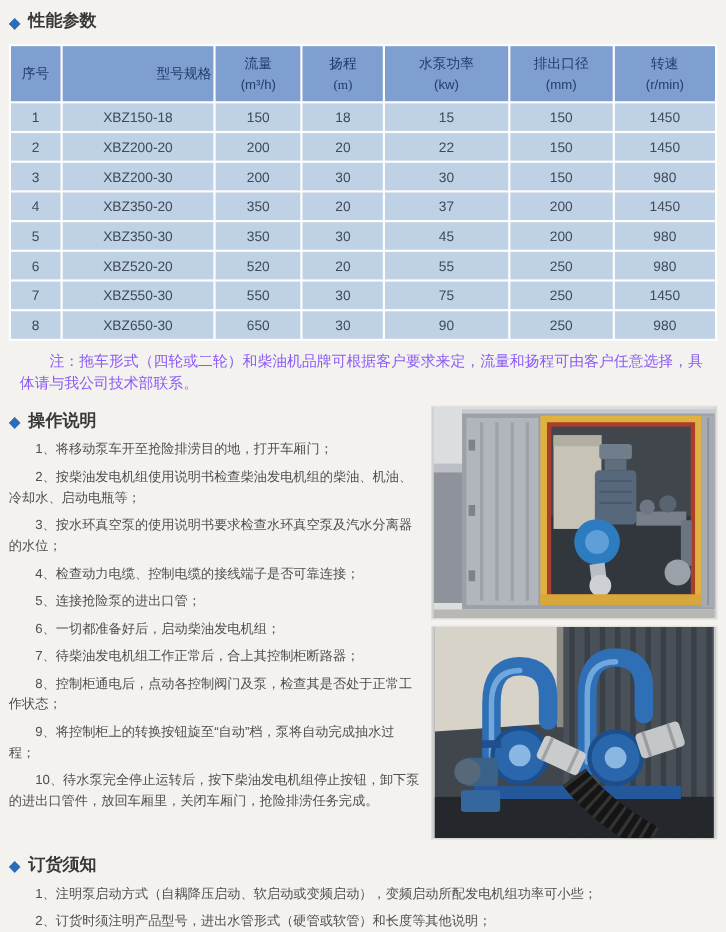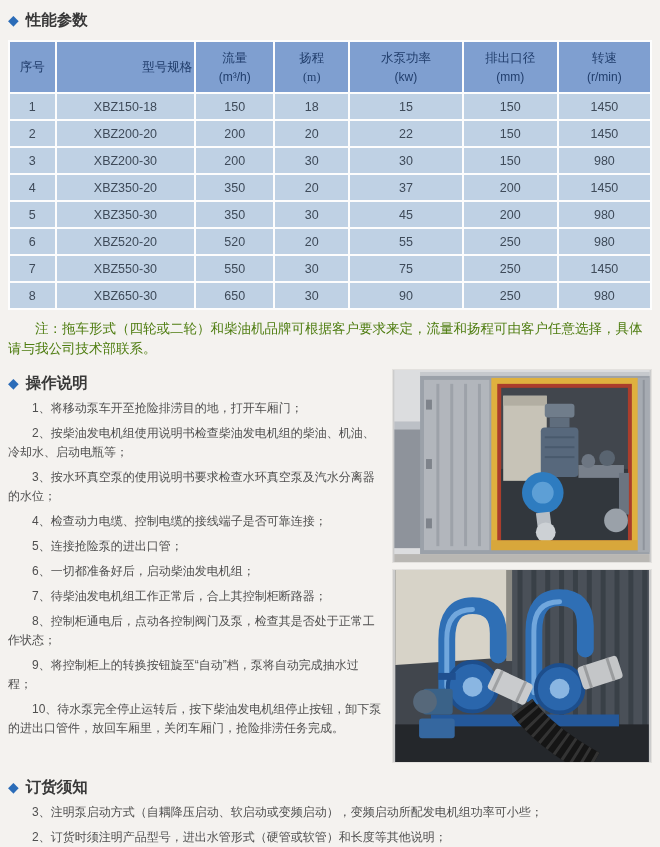--- a/index.html
+++ b/index.html
@@ -39,22 +39,22 @@
   }
   .perf-table th:nth-child(1){width:44px;}
   .perf-table th:nth-child(2){width:136px;text-align:right;}
   .perf-table th:nth-child(3){width:76px;}
   .perf-table th:nth-child(4){width:72px;font-family:Liberation Serif, serif;}
   .perf-table th:nth-child(5){width:110px;}
   .perf-table th:nth-child(6){width:92px;margin-left:19px;}
   .perf-table th:nth-child(7){width:90px;}
 
   p.note {
-    margin:9px 0 10px 0; font-size:13.5px; line-height:20px;
-    color:#4d7c0f; text-indent:2em;
+    margin:9px 0 10px 10px; font-size:13.5px; line-height:20px;
+    color:#8b5cf6; text-indent:2em;
   }
 
   
   .photo-stack { float:right; width:260px; margin:0 0 8px 10px; }
   .photo-stack figure {
     margin:0 0 6px 0; padding:0; width:260px; height:194px;
     border:1px solid #e3e1de; background:#ccc; overflow:hidden;
   }
   .photo-stack svg { display:block; width:100%; height:100%; }
 
@@ -290,17 +290,17 @@
       <p>9、将控制柜上的转换按钮旋至“自动”档，泵将自动完成抽水过程；</p>
       <p>10、待水泵完全停止运转后，按下柴油发电机组停止按钮，卸下泵的进出口管件，放回车厢里，关闭车厢门，抢险排涝任务完成。</p>
     </div>
 
   <h2 class="sec-title order-title">
     <span class="diamond">◆</span>
     <span>订货须知</span>
   </h2>
 
   <div class="order-items" id="ordering-items">
-      <p>3、注明泵启动方式（自耦降压启动、软启动或变频启动），变频启动所配发电机组功率可小些；</p>
+      <p>1、注明泵启动方式（自耦降压启动、软启动或变频启动），变频启动所配发电机组功率可小些；</p>
       <p>2、订货时须注明产品型号，进出水管形式（硬管或软管）和长度等其他说明；</p>
     </div>
 
 </div>
 
 </body></html>

